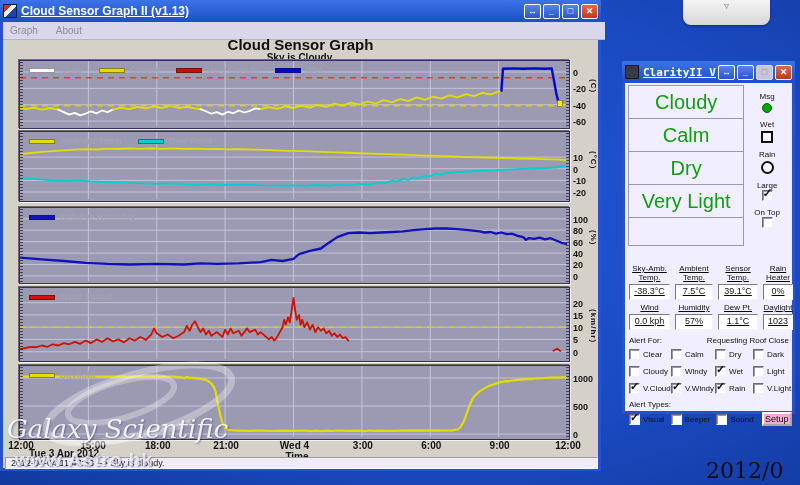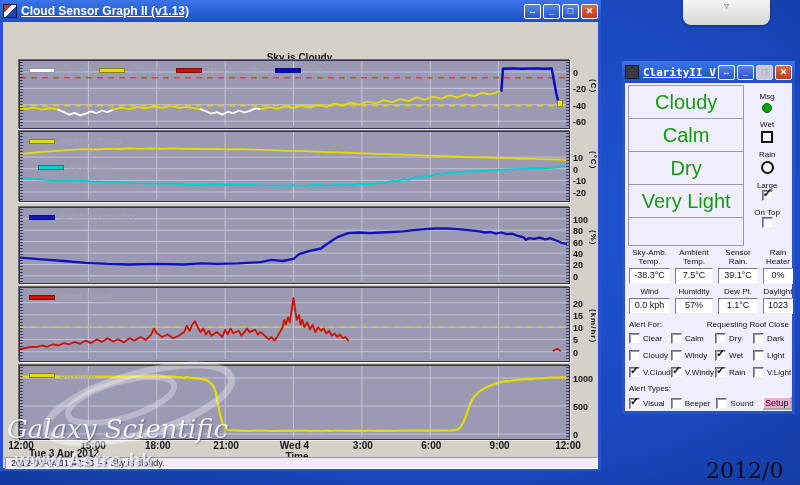--- a/index.html
+++ b/index.html
@@ -66,21 +66,21 @@
   .condbox:first-child{margin-top:0;}
   .condbox.small{height:27px;}
   .indcol{width:46px;display:flex;flex-direction:column;align-items:center;font-size:8px;color:#111;}
   .indcol .ilabel{margin-top:7px;}
   .dot{width:8px;height:8px;border-radius:50%;background:#00a400;border:1px solid #046204;margin-top:2px;}
   .sq{width:12px;height:12px;background:#fbfbff;border:2px solid #101010;margin-top:2px;box-sizing:border-box;}
   .ci{width:13px;height:13px;border-radius:50%;background:#fbfbff;border:2px solid #101010;margin-top:2px;box-sizing:border-box;}
   .cb{width:11px;height:11px;background:#fff;border:1px solid;border-color:#6d6a7a #f2f0f8 #f2f0f8 #6d6a7a;
     box-shadow:inset 1px 1px 0 #9a97ab;position:relative;box-sizing:border-box;flex:none;}
   .cb .chk{position:absolute;left:0px;top:-3px;font-size:11px;font-weight:bold;color:#111;line-height:11px;}
-  .sensorgrid{display:grid;grid-template-columns:45px 42px 44px 34px;margin:2px 1px 0 2px;column-gap:1px;}
+  .sensorgrid{display:grid;grid-template-columns:45px 42px 44px 34px;margin:18px 1px 0 2px;column-gap:1px;text-decoration:underline;}
   .slabel{font-size:8px;text-align:center;white-space:pre-line;line-height:9px;color:#111;}
   .sval{height:14px;background:#fff;border:1px solid;border-color:#7b7890 #f4f2fa #f4f2fa #7b7890;
     font-size:9px;line-height:13px;text-align:center;color:#111;margin:2px 2px 3px 2px;}
   .alertrow{display:flex;justify-content:space-between;margin:3px 3px 0 4px;font-size:8px;color:#111;}
   .cbgrid{display:grid;grid-template-columns:42px 44px 38px 40px;row-gap:6px;margin:4px 0 0 4px;}
   .cbitem{display:flex;align-items:center;gap:3px;font-size:8px;color:#111;}
   .typeslabel{margin:6px 0 0 4px;font-size:8px;color:#111;}
   .typesrow{display:flex;align-items:center;gap:6px;margin:3px 0 0 4px;}
   .setupbtn{width:40px;height:14px;background:#f9a8d4;border:2px outset #fdfcf7;font-size:9px;
     line-height:11px;text-align:center;color:#111;box-sizing:border-box;margin-left:2px;}
@@ -106,20 +106,25 @@
 
   <div class="main-window">
     <div class="titlebar">
       <div class="appicon"></div>
       <div class="ttl">Cloud Sensor Graph II (v1.13)</div>
       <div class="tbtn">↔</div>
       <div class="tbtn">_</div>
       <div class="tbtn">□</div>
       <div class="tbtn close">✕</div>
     </div>
+    <div class="menubar">
+      <span>Graph</span>
+      <span>About</span>
+    </div>
+    <div class="hd heading">Cloud Sensor Graph</div>
     <div class="hd subheading">Sky is Cloudy.</div>
 
     <div id="chart-layer">
         <div class="plotbox" style="left: 16px; top: 60px; width: 551px; height: 69px;">
           <svg width="547" height="65">
             <line x1="68.4" y1="0" x2="68.4" y2="65" stroke="#c4c2d6" stroke-width="1"></line>
             <line x1="136.8" y1="0" x2="136.8" y2="65" stroke="#c4c2d6" stroke-width="1"></line>
             <line x1="205.1" y1="0" x2="205.1" y2="65" stroke="#c4c2d6" stroke-width="1"></line>
             <line x1="273.5" y1="0" x2="273.5" y2="65" stroke="#c4c2d6" stroke-width="1"></line>
             <line x1="341.9" y1="0" x2="341.9" y2="65" stroke="#c4c2d6" stroke-width="1"></line>
@@ -177,21 +182,21 @@
             <line x1="0" y1="25.1" x2="547" y2="25.1" stroke="#c4c2d6" stroke-width="1"></line>
             <line x1="0" y1="36.7" x2="547" y2="36.7" stroke="#c4c2d6" stroke-width="1"></line>
             <line x1="0" y1="48.4" x2="547" y2="48.4" stroke="#c4c2d6" stroke-width="1"></line>
             <line x1="0" y1="60.0" x2="547" y2="60.0" stroke="#c4c2d6" stroke-width="1"></line>
             <polyline points="0.0,22.1 10.9,21.0 21.9,19.8 32.8,19.2 43.8,18.3 54.7,17.7 65.6,17.1 76.6,17.5 87.5,16.7 98.5,17.0 109.4,16.4 120.3,16.9 131.3,16.3 142.2,16.8 153.2,16.4 164.1,16.9 175.0,16.7 186.0,17.1 196.9,16.9 207.9,17.4 218.8,17.2 235.2,17.7 251.6,18.2 268.0,18.8 284.4,19.2 300.9,19.8 317.3,20.4 333.7,21.0 350.1,21.6 366.5,22.1 382.9,22.7 399.3,23.3 415.7,23.9 432.1,24.5 448.5,25.1 464.9,25.5 481.4,26.0 497.8,26.5 514.2,26.9 530.6,27.3 541.5,27.6 547.0,28.5" fill="none" stroke="#e4dd00" stroke-width="1.8" stroke-linejoin="round" stroke-linecap="round"></polyline>
             <polyline points="0.0,46.0 16.4,47.2 32.8,48.4 49.2,48.9 60.2,48.4 71.1,49.5 87.5,50.1 103.9,50.7 120.3,51.3 136.8,51.9 147.7,51.4 164.1,52.3 180.5,52.8 191.4,52.2 207.9,53.0 224.3,52.6 240.7,53.4 257.1,53.7 273.5,53.3 284.4,53.9 295.4,53.0 306.3,53.6 317.3,52.8 328.2,53.3 339.1,51.9 350.1,52.6 358.3,50.7 363.8,51.6 372.0,48.9 377.4,49.5 382.9,47.2 388.4,47.9 393.8,45.4 399.3,46.0 404.8,43.7 410.3,44.3 415.7,41.9 421.2,42.5 426.7,40.8 437.6,40.2 448.5,39.5 459.5,39.0 470.4,38.5 481.4,37.9 492.3,37.4 503.2,36.9 514.2,36.5 525.1,36.0 536.1,35.5 547.0,33.7" fill="none" stroke="#00cfcf" stroke-width="1.8" stroke-linejoin="round" stroke-linecap="round"></polyline>
           </svg>
           <div class="tickstrip l"></div>
           <div class="tickstrip r"></div>
         </div>
-        <div class="legendrow" style="left: 26px; top: 136px; flex-direction: column;">
+        <div class="legendrow" style="left: 26px; top: 136px;">
           <div class="legenditem">
             <span class="sw" style="background: rgb(228, 221, 0);"></span>
             <span class="lb">Ambient Temp</span>
           </div>
           <div class="legenditem">
             <span class="sw" style="background: rgb(0, 207, 207);"></span>
             <span class="lb">Dew Point</span>
           </div>
         </div>
         <span class="ytick" style="top: 153.052px;">10</span>
@@ -350,21 +355,21 @@
             <div class="ilabel">On Top</div>
             <div class="cb"></div>
           </div>
       </div>
       <div class="sensorgrid" id="sensor-grid">
           <div class="slabel">Sky-Amb.
 Temp.</div>
           <div class="slabel">Ambient
 Temp.</div>
           <div class="slabel">Sensor
-Rain.</div>
+Temp.</div>
           <div class="slabel">Rain
 Heater</div>
           <div class="sval">-38.3°C</div>
           <div class="sval">7.5°C</div>
           <div class="sval">39.1°C</div>
           <div class="sval">0%</div>
           <div class="slabel">Wind</div>
           <div class="slabel">Humidity</div>
           <div class="slabel">Dew Pt.</div>
           <div class="slabel">Daylight</div>

